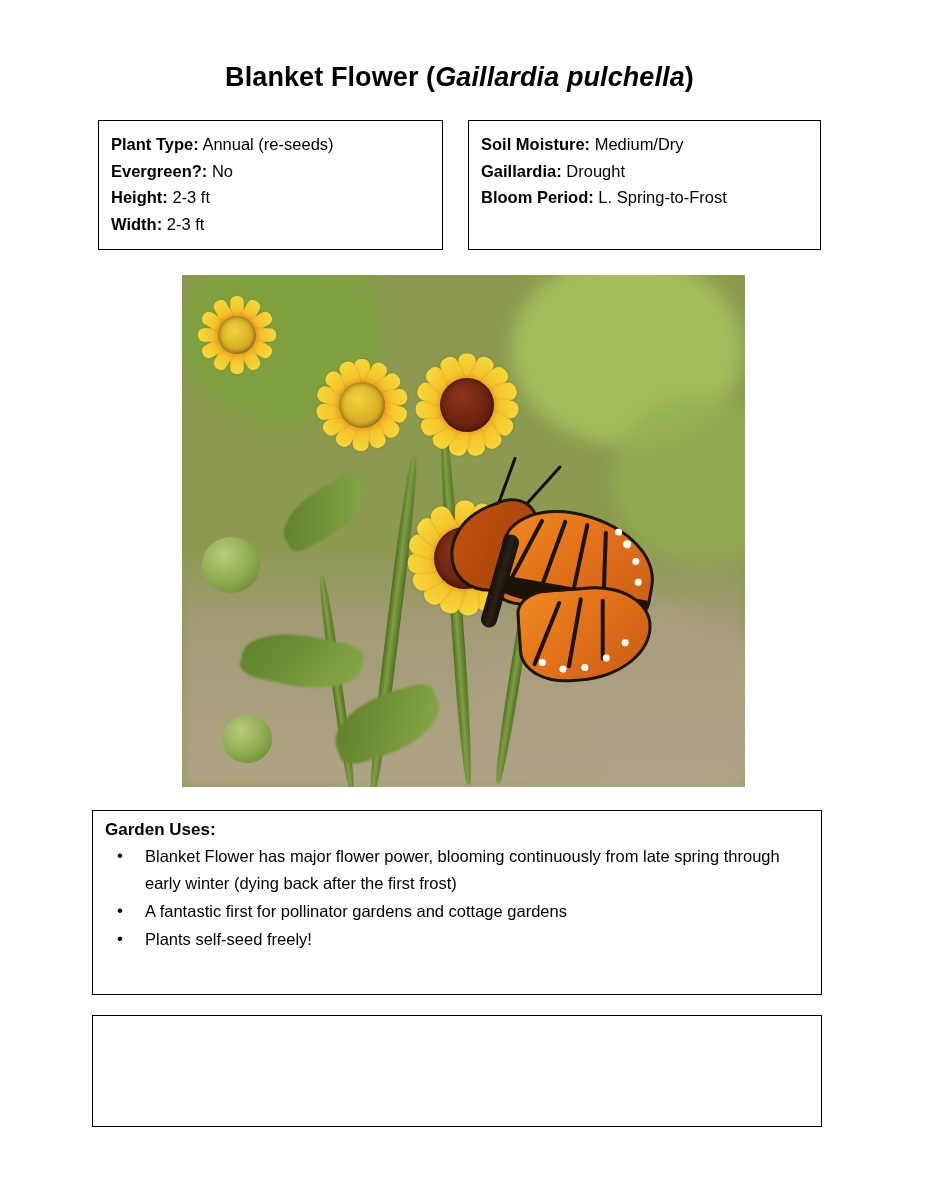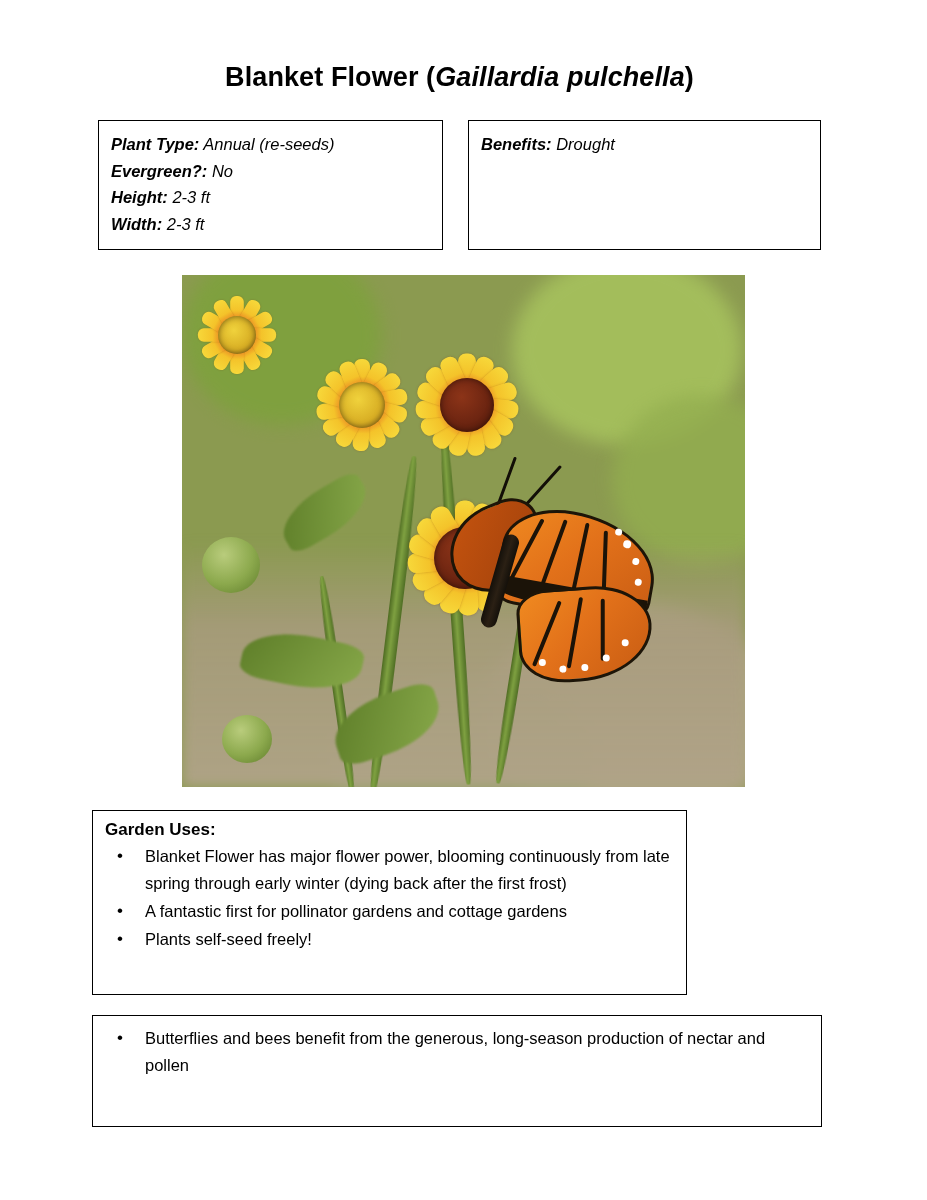--- a/index.html
+++ b/index.html
@@ -53,21 +53,20 @@
   .fact-box.right {
     left: 468px;
     top: 120px;
     width: 353px;
     height: 130px;
   }
   .fact-row {
     font-size: 16.5px;
     line-height: 26.5px;
     white-space: nowrap;
-    font-style: italic;
   }
   .fact-row .lbl {
     font-weight: bold;
   }
 
   
   .photo-frame {
     position: absolute;
     left: 182px;
     top: 275px;
@@ -212,21 +211,21 @@
   
   .info-box {
     position: absolute;
     border: 1.5px solid #000;
     box-sizing: border-box;
     padding: 9px 14px 10px 12px;
   }
   .info-box.uses {
     left: 92px;
     top: 810px;
-    width: 595px;
+    width: 730px;
     height: 185px;
   }
   .info-box.pollinator {
     left: 92px;
     top: 1015px;
     width: 730px;
     height: 112px;
   }
   .info-heading {
     font-size: 17px;
@@ -277,22 +276,30 @@
       <span>2-3 ft</span>
     </div>
     <div class="fact-row">
       <span class="lbl">Width:</span>
       <span>2-3 ft</span>
     </div>
   </div>
 
   <div class="fact-box right">
     <div class="fact-row">
-      <span class="lbl">Benefits:</span>
+      <span class="lbl">Soil Moisture:</span>
+      <span>Medium/Dry</span>
+    </div>
+    <div class="fact-row">
+      <span class="lbl">Gaillardia:</span>
       <span>Drought</span>
+    </div>
+    <div class="fact-row">
+      <span class="lbl">Bloom Period:</span>
+      <span>L. Spring-to-Frost</span>
     </div>
   </div>
 
   <div class="photo-frame">
     <div class="photo">
       <div class="bg-foliage"></div>
 
       <div class="blur-blob" style="left:330px; top:-20px; width:230px; height:190px; background:#a8c45e; opacity:.85;"></div>
       <div class="blur-blob" style="left:430px; top:120px; width:180px; height:170px; background:#93ae4f; opacity:.8;"></div>
       <div class="blur-blob" style="left:0px; top:-30px; width:200px; height:180px; background:#7ea13d; opacity:.9;"></div>
@@ -434,20 +441,15 @@
       <li>
         <span>A fantastic first for </span><b>pollinator gardens</b><span> and </span><b>cottage gardens</b>
       </li>
       <li>
         <span>Plants self-seed freely!</span>
       </li>
     </ul>
   </div>
 
   <div class="info-box pollinator">
-    <ul class="bullets">
-      <li>
-        <b>Butterflies and bees</b><span> benefit from the generous, long-season production of nectar and pollen</span>
-      </li>
-    </ul>
   </div>
 
 </div>
 
 </body></html>

